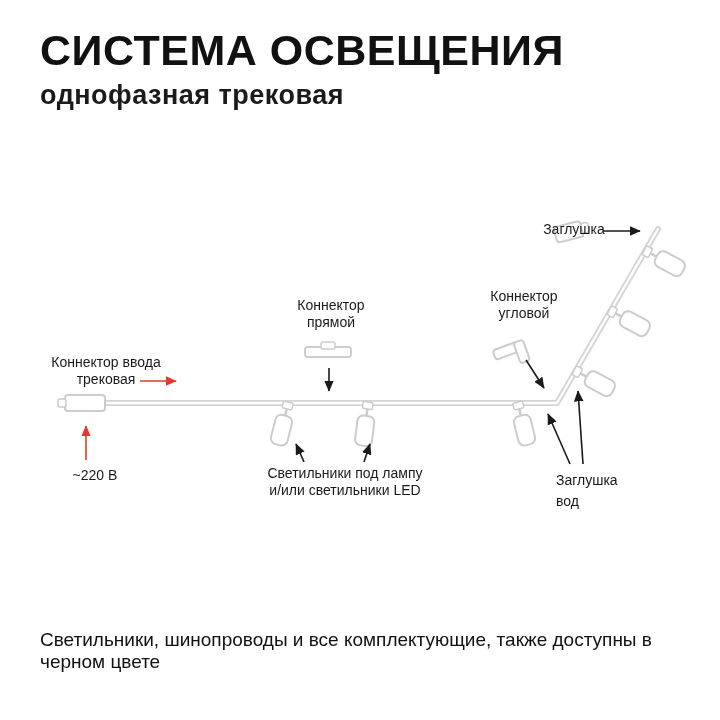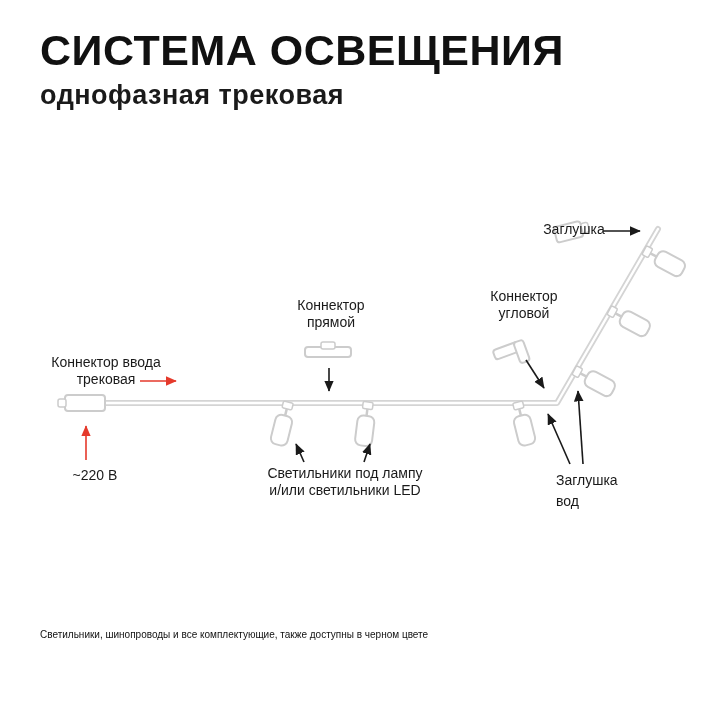--- a/index.html
+++ b/index.html
@@ -21,21 +21,21 @@
   }
   .lbl-left{transform:none;text-align:left;}
   #lbl-endcap{left:574px;top:190px;margin-top:31px;}
   #lbl-straight{left:331px;top:297px;}
   #lbl-corner{left:524px;top:288px;}
   #lbl-power{left:106px;top:354px;}
   #lbl-voltage{left:95px;top:467px;}
   #lbl-fixtures{left:345px;top:465px;}
   #lbl-track{left:556px;top:470px;line-height:21px;}
   .footer-note{
-    position:absolute;left:40px;top:629px;font-size:10px;color:#111111;
+    position:absolute;left:40px;top:629px;font-size:19px;color:#111111;
   }
   svg{position:absolute;left:0;top:0;}
 </style>
 </head>
 <body>
 
 <div id="canvas">
 
   <div class="title">СИСТЕМА ОСВЕЩЕНИЯ</div>
   <div class="subtitle">однофазная трековая</div>

